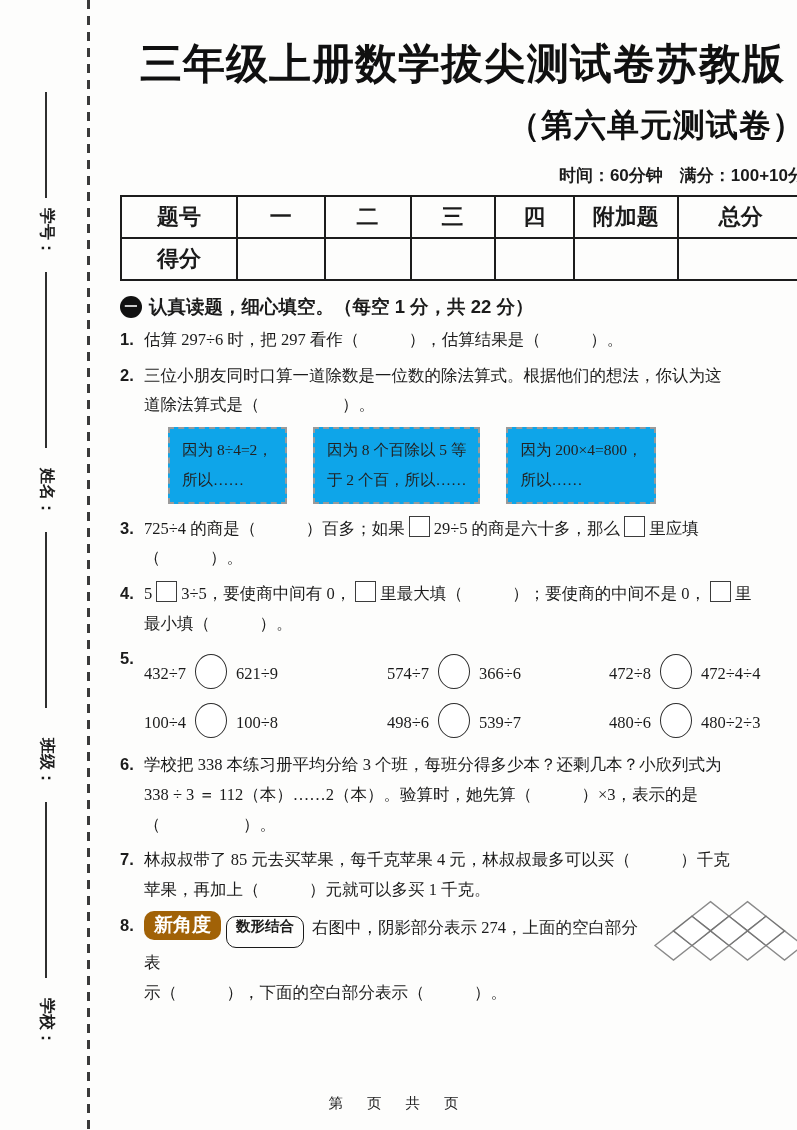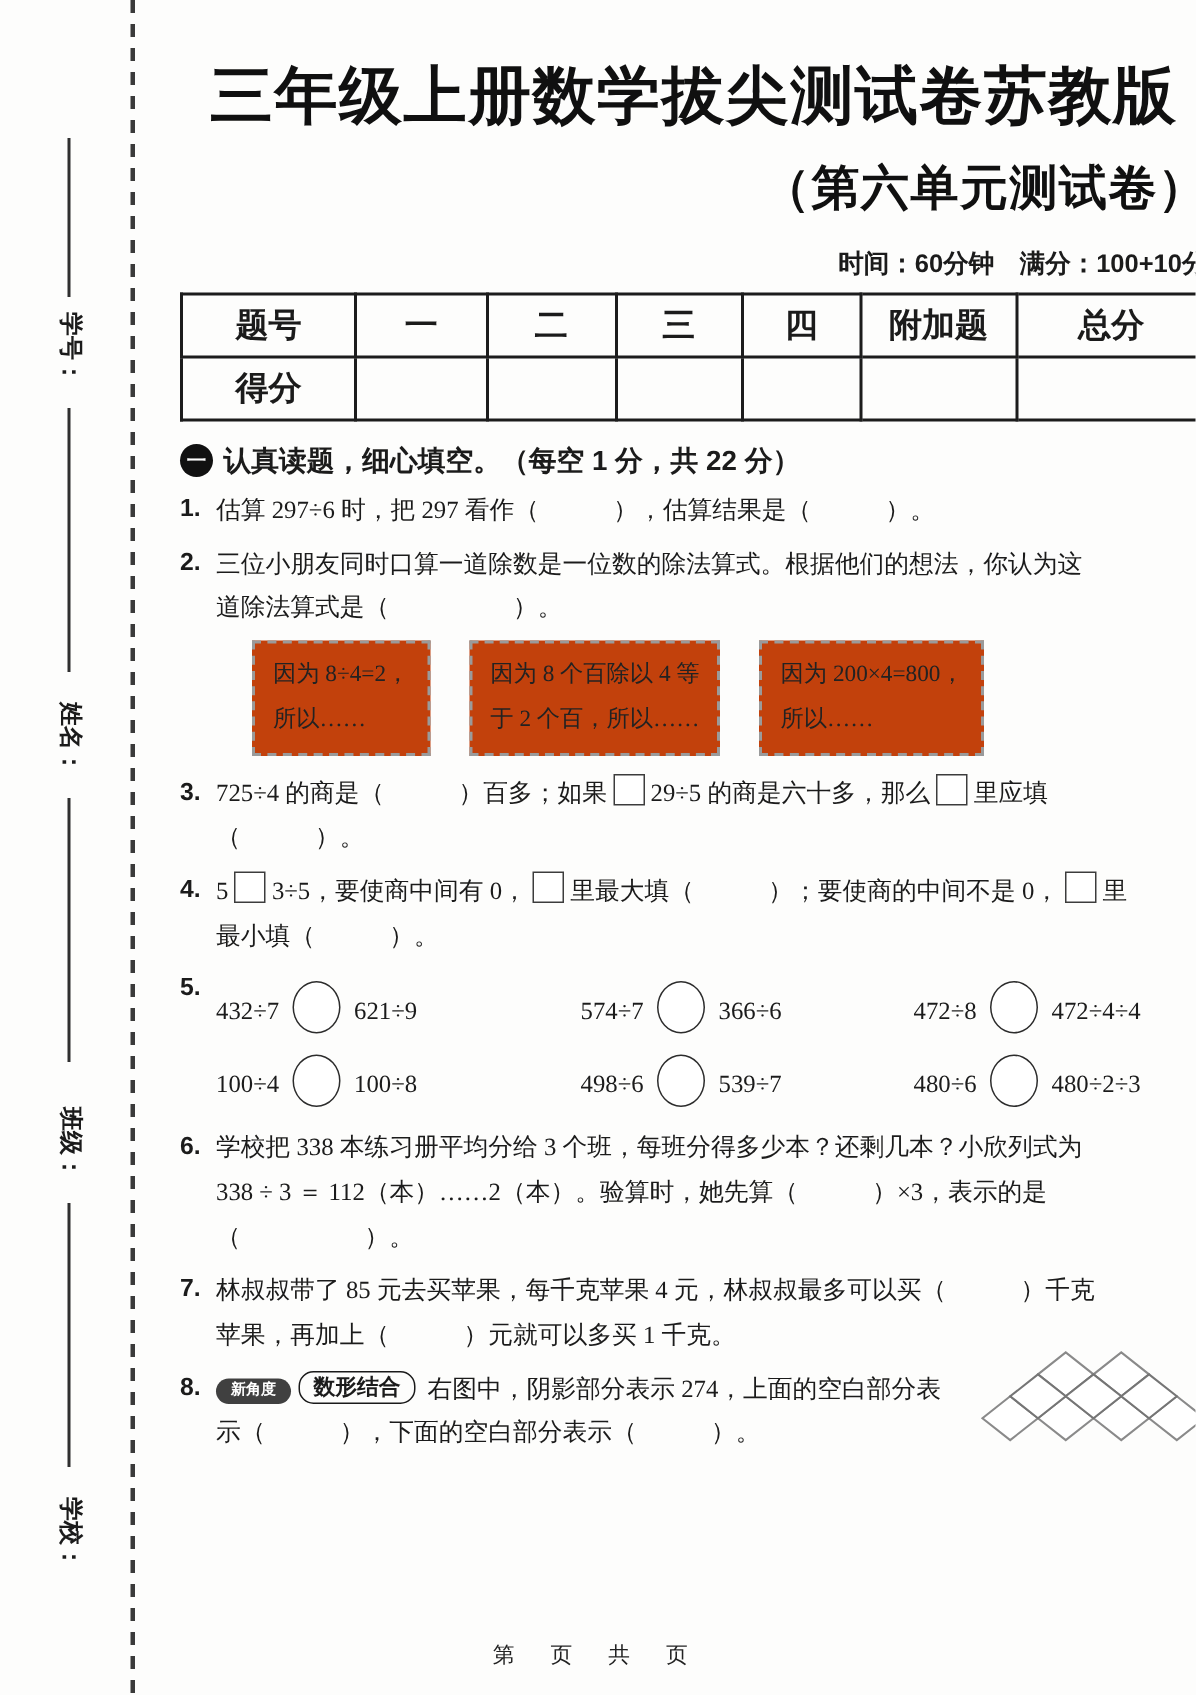--- a/index.html
+++ b/index.html
@@ -40,29 +40,29 @@
     font-family:"Liberation Sans","DejaVu Sans",sans-serif;font-size:16.5px;}
   .qbody{flex:1;min-width:0;}
   .qline{display:block;}
   .sq{display:inline-block;width:19px;height:19px;border:1.5px solid #3c3c3c;
     background:#fff;vertical-align:-3px;margin:0 4px;}
   .circ{display:inline-block;width:30px;height:33px;border:1.7px solid #2c2c2c;
     border-radius:50%;background:#fff;vertical-align:-10px;margin:0 9px;}
   .circ.small{width:23px;height:25px;vertical-align:-7px;margin:0 3px;}
   .boxes-row{display:flex;gap:26px;margin:7px 0 10px 48px;}
   .dash-box{border:2px dashed #9a9a9a;padding:6px 12px;font-size:15.5px;line-height:1.95;
-    color:#222;background:#c2410c;}
+    color:#222;background:#0ea5e9;}
   .q5-grid{display:grid;grid-template-columns:243px 222px 1fr;row-gap:14px;margin-top:10px;}
   .q5-cell{white-space:nowrap;}
-  .badge-dark{display:inline-block;background:#404040;color:#fff;border-radius:10px;
-    padding:1px 10px 2px;font-size:10px;font-weight:700;line-height:1.4;vertical-align:2px;
+  .badge-dark{display:inline-block;background:#a16207;color:#fff;border-radius:10px;
+    padding:1px 10px 2px;font-size:19px;font-weight:700;line-height:1.4;vertical-align:2px;
     font-family:"Liberation Sans","DejaVu Sans",sans-serif;margin-right:5px;}
   .badge-outline{display:inline-block;border:1.7px solid #1a1a1a;border-radius:10px;
-    padding:0 9px 0;font-size:14.5px;font-weight:700;line-height:1.4;vertical-align:2px;
-    font-family:Liberation Sans, sans-serif;margin-right:8px;}
+    padding:0 9px 10px;font-size:14.5px;font-weight:700;line-height:1.4;vertical-align:2px;
+    font-family:Liberation Mono, monospace;margin-right:8px;}
   .figure-float{float:right;width:152px;margin:-24px 0 4px 10px;}
   .dia{fill:#ffffff;stroke:#8a8a8a;stroke-width:1.4;}
   .dia-shaded{stroke:#757575;stroke-width:1.4;}
   .footer{position:absolute;left:0;top:1094px;width:797px;text-align:center;
     font-size:14.5px;letter-spacing:10px;color:#222;
     font-family:"Liberation Sans","DejaVu Sans",sans-serif;}
 </style>
 </head>
 <body>
 
@@ -133,21 +133,21 @@
       <span class="qline">三位小朋友同时口算一道除数是一位数的除法算式。根据他们的想法，你认为这</span>
       <span class="qline">道除法算式是（　　　　　）。</span>
     </div>
   </div>
   <div class="boxes-row">
     <div class="dash-box">
       <span class="qline">因为 8÷4=2，</span>
       <span class="qline">所以……</span>
     </div>
     <div class="dash-box">
-      <span class="qline">因为 8 个百除以 4 等</span>
+      <span class="qline">因为 8 个百除以 5 等</span>
       <span class="qline">于 2 个百，所以……</span>
     </div>
     <div class="dash-box">
       <span class="qline">因为 200×4=800，</span>
       <span class="qline">所以……</span>
     </div>
   </div>
 
   <div class="q">
     <span class="qnum">3.</span>

